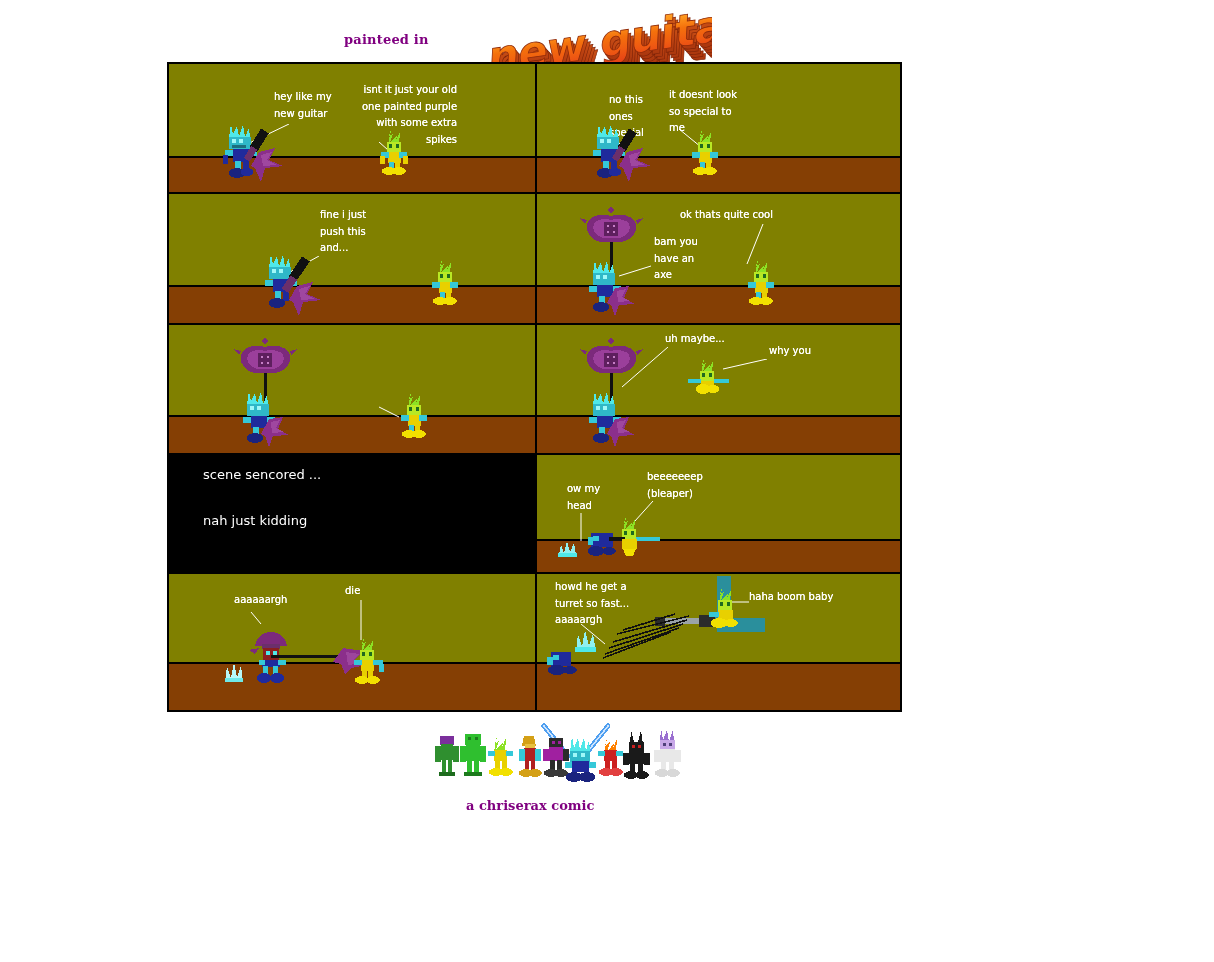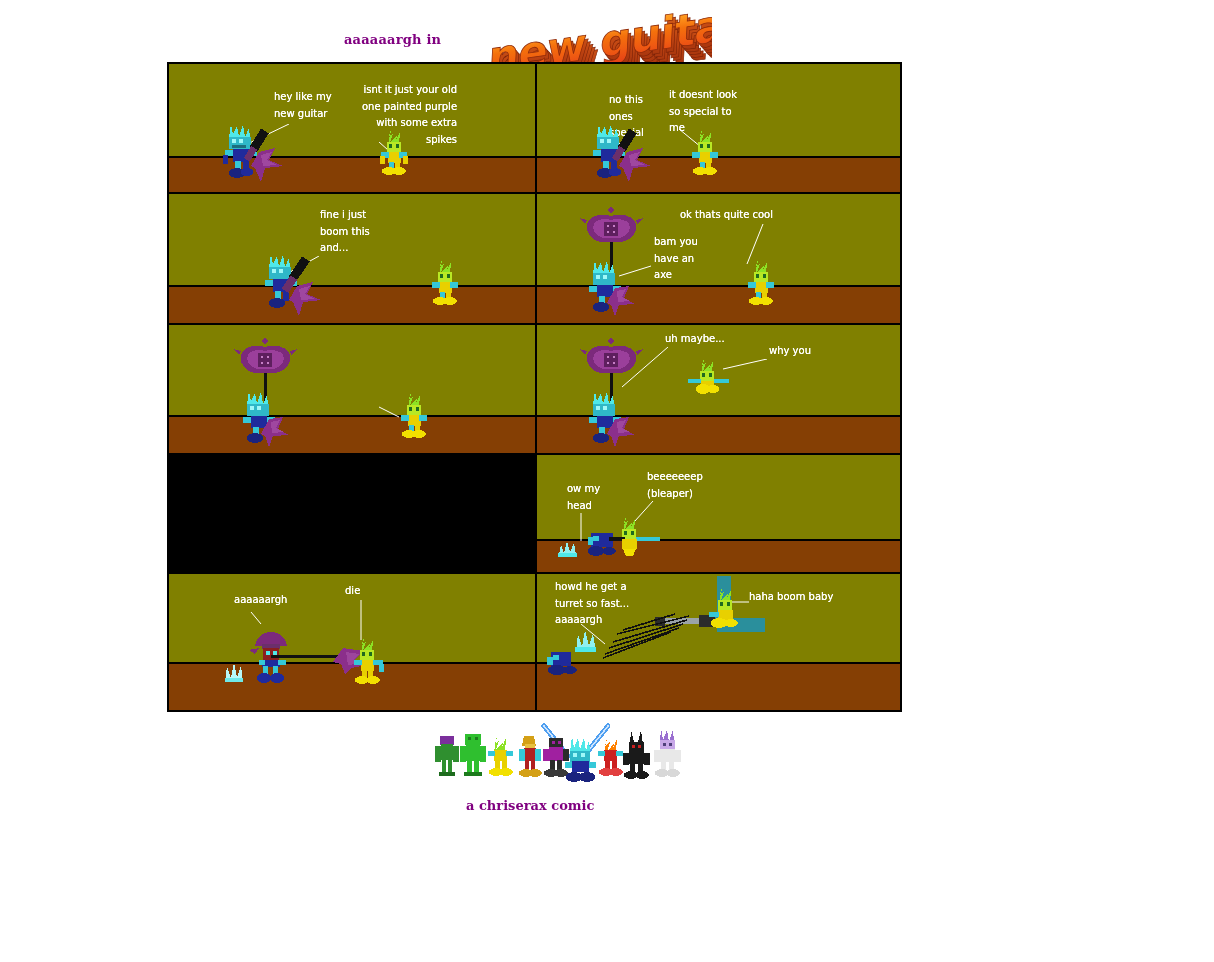--- a/index.html
+++ b/index.html
@@ -39,21 +39,21 @@
   
   #cast{position:absolute;left:432px;top:722px;width:256px;height:68px;}
   #cast svg{display:block;shape-rendering:crispEdges;}
   #footer-text{position:absolute;left:466px;top:798px;color:#800080;
                font-family:"DejaVu Serif","Liberation Serif",serif;
                font-weight:bold;font-size:13px;}
 </style>
 </head>
 <body>
 
-<div id="byline">aaaaaargh in</div>
+<div id="byline">painteed in</div>
 
 <div id="title-art" aria-label="new guitar">
   <svg viewBox="0 0 230 90" width="230" height="90">
     <defs>
       <linearGradient id="gfill" x1="0" y1="0" x2="0" y2="1">
         <stop offset="0%" stop-color="#ffb43a"></stop>
         <stop offset="22%" stop-color="#ff9a1f"></stop>
         <stop offset="45%" stop-color="#f4700c"></stop>
         <stop offset="70%" stop-color="#ef5a12"></stop>
         <stop offset="100%" stop-color="#e23c17"></stop>
@@ -212,21 +212,21 @@
       </div>
     </div>
   </div>
 
   <div class="row" style="height:131px;">
     <div class="panel left">
       <div class="sky" style="height:93px;"></div>
       <div class="ground" style="height:38px;"></div>
 
       <div class="bubble" style="left:151px;top:13px;">fine i just
-boom this
+push this
 and...</div>
       <svg class="sprite" style="left:112px;top:62px;" width="40" height="22">
           <line x1="38" y1="0" x2="2" y2="20" stroke="#fff" stroke-width="1"></line>
         </svg>
 
       <div class="sprite" style="left:88px;top:58px;">
         <svg width="72" height="66" viewBox="0 0 72 66">
           <path d="M14 2 L16 12 L20 4 L22 14 L26 3 L28 15 L32 6 L33 16 L12 16 Z" fill="#4fe8e8"></path>
           <rect x="12" y="15" width="22" height="12" fill="#2fb8c8"></rect>
           <rect x="15" y="17" width="4" height="4" fill="#9ff8f8"></rect>
@@ -434,20 +434,24 @@
           <rect x="1" y="24" width="13" height="4" fill="#35c8d8"></rect>
           <rect x="27" y="24" width="15" height="4" fill="#35c8d8"></rect>
           <ellipse cx="16" cy="34" rx="7" ry="5" fill="#f2e000"></ellipse>
           <ellipse cx="26" cy="34" rx="6" ry="4" fill="#f2e000"></ellipse>
         </svg>
       </div>
     </div>
   </div>
 
   <div class="row" style="height:119px;">
+    <div class="panel left black">
+      <div class="censor-text" style="left:34px;top:12px;">scene sencored ...</div>
+      <div class="censor-text" style="left:34px;top:58px;">nah just kidding</div>
+    </div>
 
     <div class="panel right">
       <div class="sky" style="height:86px;"></div>
       <div class="ground" style="height:33px;"></div>
 
       <div class="bubble" style="left:30px;top:26px;">ow my
 head</div>
       <svg class="sprite" style="left:42px;top:58px;" width="6" height="30">
           <line x1="2" y1="0" x2="2" y2="28" stroke="#fff" stroke-width="1"></line>
         </svg>

